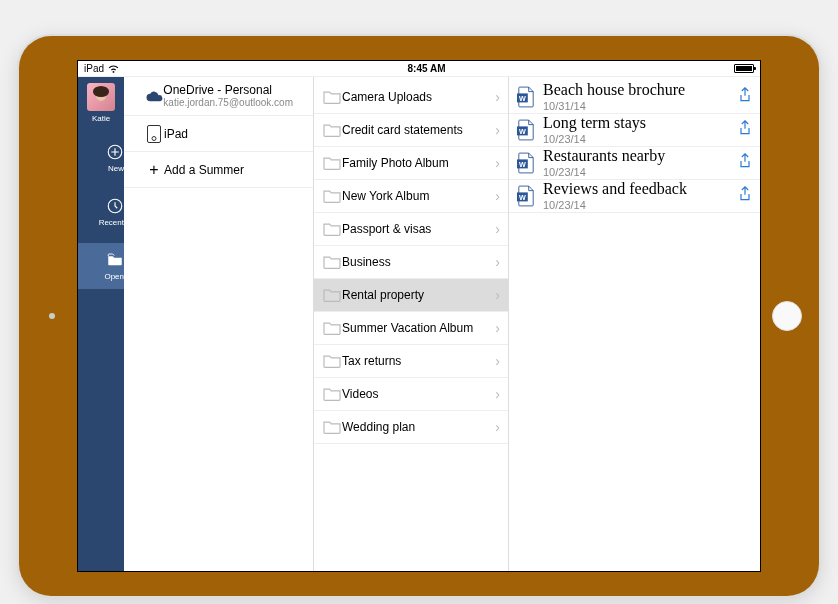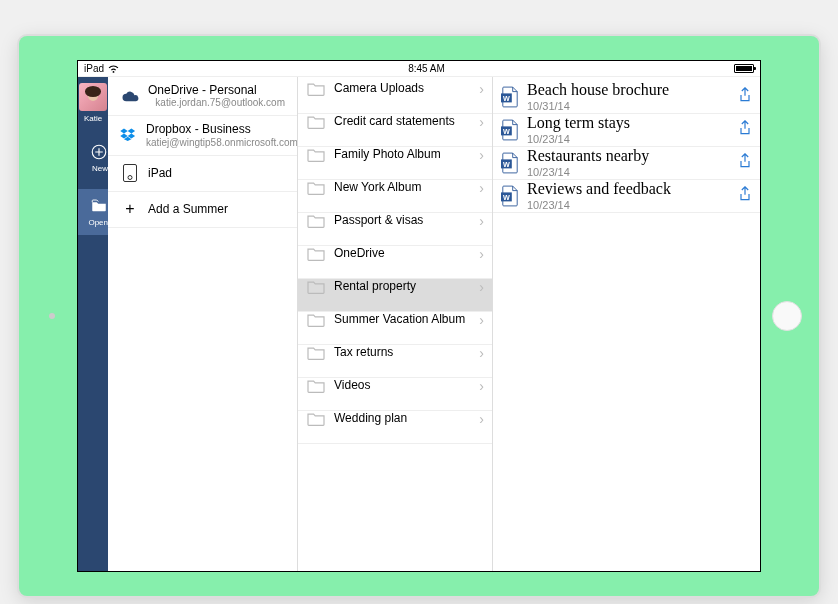--- a/index.html
+++ b/index.html
@@ -2,22 +2,22 @@
 <html><head>
 <meta charset="utf-8">
 <style>
 * { margin: 0; padding: 0; box-sizing: border-box; font-family: -apple-system, "Helvetica Neue", Helvetica, Arial, sans-serif; }
 
 body { background: #f0f0f0; display: flex; justify-content: center; align-items: center; min-height: 604px; }
 
 .ipad-frame {
   width: 800px;
   height: 560px;
-  background: #86efac;
-  border-radius: 8px;
+  background: #a16207;
+  border-radius: 32px;
   box-shadow: 0 0 0 2px #ddd, 0 4px 20px rgba(0,0,0,0.15);
   position: relative;
   padding: 24px 58px;
   margin-top: 28px;
 }
 
 .home-button {
   position: absolute;
   right: 17px;
   top: 50%;
@@ -55,27 +55,27 @@
   display: flex;
   align-items: center;
   justify-content: space-between;
   padding: 0 6px;
   font-size: 10px;
   color: #000;
   border-bottom: 1px solid #eee;
 }
 
 .status-left, .status-right { display: flex; align-items: center; gap: 4px; }
-.status-center { font-weight: 400; text-align: center; }
+.status-center { font-weight: 700; text-align: center; }
 
 .app-body { flex: 1; display: flex; overflow: hidden; }
 
 
 .sidebar {
-  width: 30px;
+  width: 46px;
   background: #2b4770;
   display: flex;
   flex-direction: column;
   align-items: center;
   color: #fff;
   font-size: 8px;
 }
 
 .sidebar .avatar {
   width: 28px;
@@ -123,24 +123,23 @@
 .places-column {
   width: 190px;
   border-right: 1px solid #ddd;
   overflow-y: auto;
   background: #fff;
 }
 
 .place-row {
   display: flex;
   align-items: center;
-  padding: 6px 12px;
+  padding: 6px 20px;
   border-bottom: 1px solid #eee;
   cursor: pointer;
-  gap: 8px;
   min-height: 36px;
 }
 .place-row.selected { background: #dcdcdc; }
 .place-icon { width: 20px; display: flex; align-items: center; justify-content: center; }
 .place-text { flex: 1; line-height: 1.2; }
 .place-title { font-size: 12px; color: #000; }
 .place-sub { font-size: 10px; color: #888; text-align: right; }
 .plus-icon { font-size: 16px; font-weight: 300; }
 
 
@@ -148,25 +147,26 @@
   width: 195px;
   border-right: 1px solid #ddd;
   overflow-y: auto;
   background: #fff;
 }
 
 .folders-column .folder-row:first-child { margin-top: 4px; }
 
 .folder-row {
   display: flex;
+  align-items: center;
   padding: 0 8px;
   height: 33px;
   border-bottom: 1px solid #eee;
   cursor: pointer;
-  gap: 8px;
+  gap: 0;
 }
 .folder-row.selected { background: #dcdcdc; }
 .folder-title { flex: 1; font-size: 12px; color: #000; }
 .chevron { color: #bbb; font-size: 14px; }
 
 
 .files-column {
   flex: 1;
   overflow-y: auto;
   background: #fff;
@@ -232,20 +232,27 @@
         <div class="sidebar-label">Katie</div>
 
         <div class="sidebar-item" style="margin-top:12px;">
           <svg viewBox="0 0 24 24">
               <circle cx="12" cy="12" r="9" fill="none" stroke="#fff" stroke-width="1.5"></circle>
               <path d="M12 7v10M7 12h10" stroke="#fff" stroke-width="1.5"></path>
             </svg>
           <div class="sidebar-label">New</div>
         </div>
 
+        <div class="sidebar-item" style="margin-top:8px;">
+          <svg viewBox="0 0 24 24">
+              <circle cx="12" cy="12" r="9" fill="none" stroke="#fff" stroke-width="1.5"></circle>
+              <path d="M12 7v5l3 3" stroke="#fff" stroke-width="1.5" fill="none"></path>
+            </svg>
+          <div class="sidebar-label">Recent</div>
+        </div>
 
         <div class="sidebar-item active" style="margin-top:8px;">
           <svg viewBox="0 0 24 24">
               <path d="M3 7h6l2 2h10v9a1 1 0 01-1 1H4a1 1 0 01-1-1z" fill="#fff"></path>
               <path d="M3 7V5a1 1 0 011-1h5l2 2" fill="none" stroke="#fff" stroke-width="1.2"></path>
             </svg>
           <div class="sidebar-label">Open</div>
         </div>
       </div>
 
@@ -256,31 +263,20 @@
                 <path d="M7 15a5 5 0 010-10 6 6 0 0111 2 4 4 0 012 8z" fill="#2b4770"></path>
               </svg>
             </div>
             <div class="place-text">
               <div class="place-title">OneDrive - Personal</div>
               <div class="place-sub">katie.jordan.75@outlook.com</div>
             </div>
           </div>
           <div class="place-row">
             <div class="place-icon">
-              <svg class="dropbox-icon" viewBox="0 0 24 22">
-                <path d="M6 1l6 4-6 4-6-4zM18 1l6 4-6 4-6-4zM6 9l6 4-6 4-6-4zM18 9l6 4-6 4-6-4zM12 14l6 4-6 3-6-3z" fill="#0d8ee9" transform="scale(0.85)"></path>
-              </svg>
-            </div>
-            <div class="place-text">
-              <div class="place-title">Dropbox - Business</div>
-              <div class="place-sub">katiej@wingtip58.onmicrosoft.com</div>
-            </div>
-          </div>
-          <div class="place-row">
-            <div class="place-icon">
               <div class="ipad-icon"></div>
             </div>
             <div class="place-text">
               <div class="place-title">iPad</div>
             </div>
           </div>
           <div class="place-row">
             <div class="place-icon">
               <span class="plus-icon">+</span>
             </div>
@@ -323,21 +319,21 @@
             <svg class="folder-svg" viewBox="0 0 24 20">
               <path d="M2 4h7l2 2h11v11a1 1 0 01-1 1H3a1 1 0 01-1-1z" fill="none" stroke="#bbb" stroke-width="1.5"></path>
             </svg>
             <div class="folder-title">Passport &amp; visas</div>
             <span class="chevron">›</span>
           </div>
           <div class="folder-row">
             <svg class="folder-svg" viewBox="0 0 24 20">
               <path d="M2 4h7l2 2h11v11a1 1 0 01-1 1H3a1 1 0 01-1-1z" fill="none" stroke="#bbb" stroke-width="1.5"></path>
             </svg>
-            <div class="folder-title">OneDrive</div>
+            <div class="folder-title">Business</div>
             <span class="chevron">›</span>
           </div>
           <div class="folder-row selected">
             <svg class="folder-svg" viewBox="0 0 24 20">
               <path d="M2 4h7l2 2h11v11a1 1 0 01-1 1H3a1 1 0 01-1-1z" fill="none" stroke="#bbb" stroke-width="1.5"></path>
             </svg>
             <div class="folder-title">Rental property</div>
             <span class="chevron">›</span>
           </div>
           <div class="folder-row">

